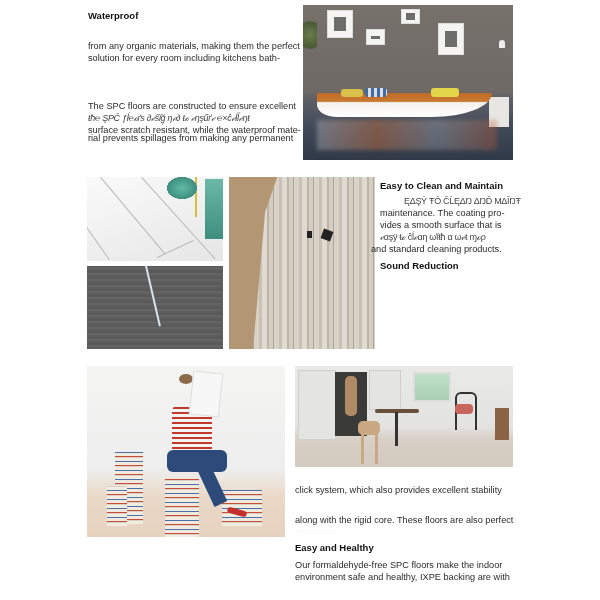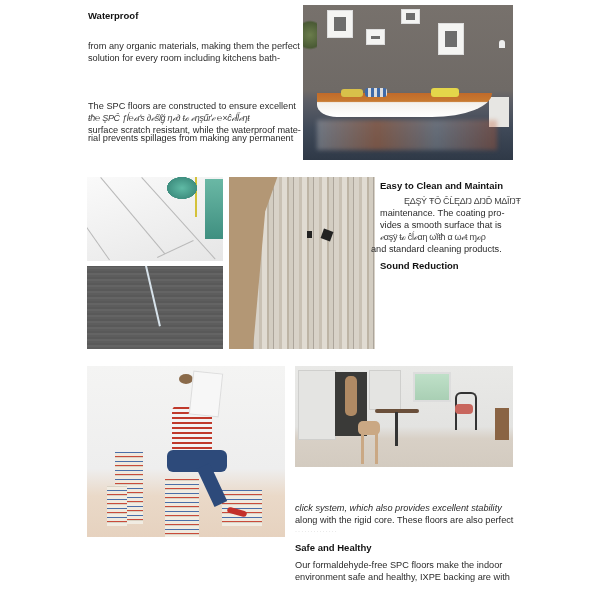--- a/index.html
+++ b/index.html
@@ -166,19 +166,19 @@
   <div class="table"></div>
   <div class="tleg"></div>
   <div class="chair"></div>
   <div class="pillow"></div>
   <div class="horse"></div>
   <div class="hleg"></div>
   <div class="hleg2"></div>
   <div class="stool"></div>
 </div>
 
-<div class="abs p" style="left:295px;top:502px;font-style:italic;">click system, which also provides excellent stability</div>
+<div class="abs p" style="left:295px;top:484px;">click system, which also provides excellent stability</div>
 <div class="abs p" style="left:295px;top:514px;">along with the rigid core. These floors are also perfect</div>
 <div class="abs garble" style="left:295px;top:525px;color:#bbb;font-size:6px;">· · ·  ·  · ·  ·   · ·  ·  ·   · · ·</div>
 
-<div class="abs h" style="left:295px;top:542px;">Safe and Healthy</div>
+<div class="abs h" style="left:295px;top:542px;">Easy and Healthy</div>
 <div class="abs p" style="left:295px;top:559px;">Our formaldehyde-free SPC floors make the indoor</div>
 <div class="abs p" style="left:295px;top:571px;">environment safe and healthy, IXPE backing are with</div>
 
 </body></html>

